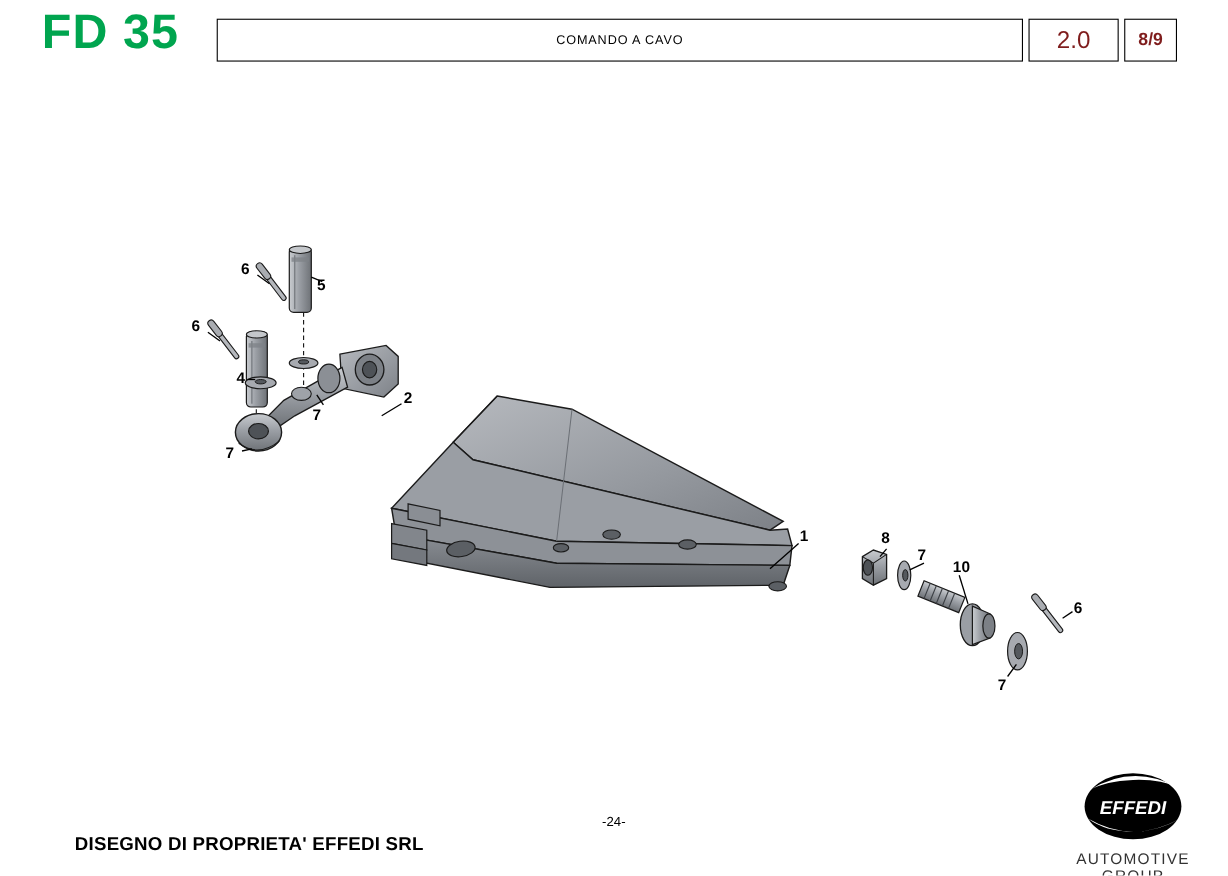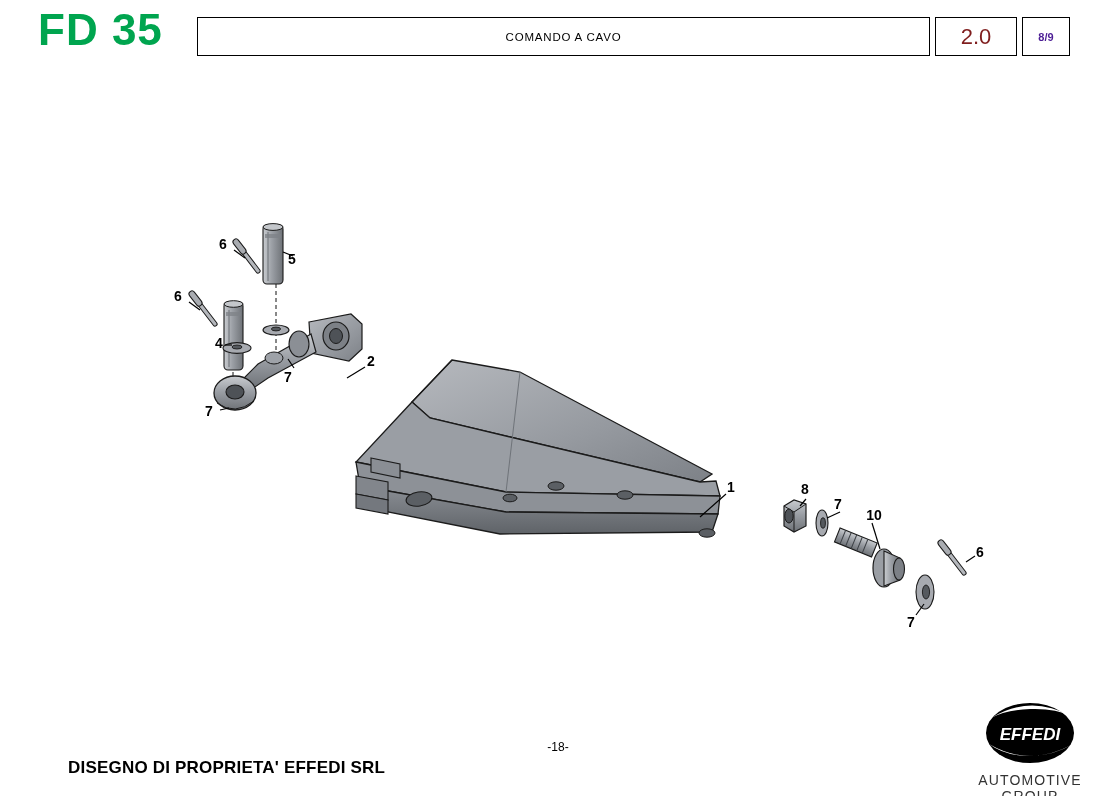--- a/index.html
+++ b/index.html
@@ -74,23 +74,23 @@
     top: 17px;
     width: 48px;
     height: 39px;
     border: 1px solid #000;
     box-sizing: border-box;
     display: flex;
     align-items: center;
     justify-content: center;
   }
   #page-text {
-    font-size: 11px;
+    font-size: 16px;
     font-weight: bold;
-    color: #4c1d95;
+    color: #7f1d1d;
   }
 
   
   #drawing {
     position: absolute;
     left: 0;
     top: 62px;
     width: 1116px;
     height: 640px;
   }
@@ -334,21 +334,21 @@
   <text class="callout" x="731" y="430" text-anchor="middle">1</text>
   <text class="callout" x="805" y="432" text-anchor="middle">8</text>
   <text class="callout" x="838" y="447" text-anchor="middle">7</text>
   <text class="callout" x="874" y="458" text-anchor="middle">10</text>
   <text class="callout" x="911" y="565" text-anchor="middle">7</text>
   <text class="callout" x="980" y="495" text-anchor="middle">6</text>
 </svg>
 </div>
 
 <div id="footer-note">DISEGNO DI PROPRIETA' EFFEDI SRL</div>
-<div id="footer-page">-18-</div>
+<div id="footer-page">-24-</div>
 
 <div id="effedi-logo">
   <svg width="110" height="90" viewBox="0 0 110 90" xmlns="http://www.w3.org/2000/svg">
     <ellipse cx="55" cy="45" rx="44" ry="30" fill="#000"></ellipse>
     <path d="M16 30 Q55 6 96 28 Q80 20 55 21 Q30 22 16 30 Z" fill="#fff"></path>
     <path d="M14 56 Q55 80 98 56 Q78 68 55 68 Q30 68 14 56 Z" fill="#fff"></path>
     <text x="55" y="52" text-anchor="middle" font-family="Liberation Sans, sans-serif" font-size="17" font-weight="bold" font-style="italic" fill="#fff">EFFEDI</text>
   </svg>
 </div>
 <div id="effedi-tag">AUTOMOTIVE GROUP</div>

